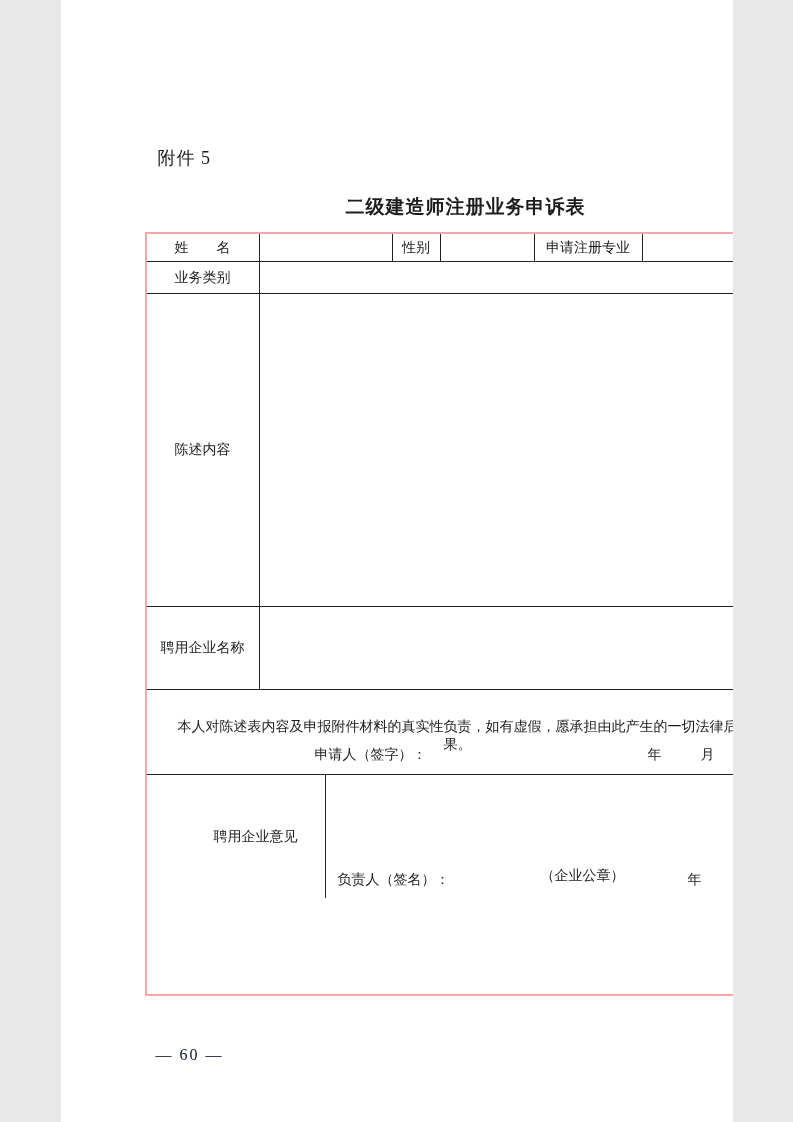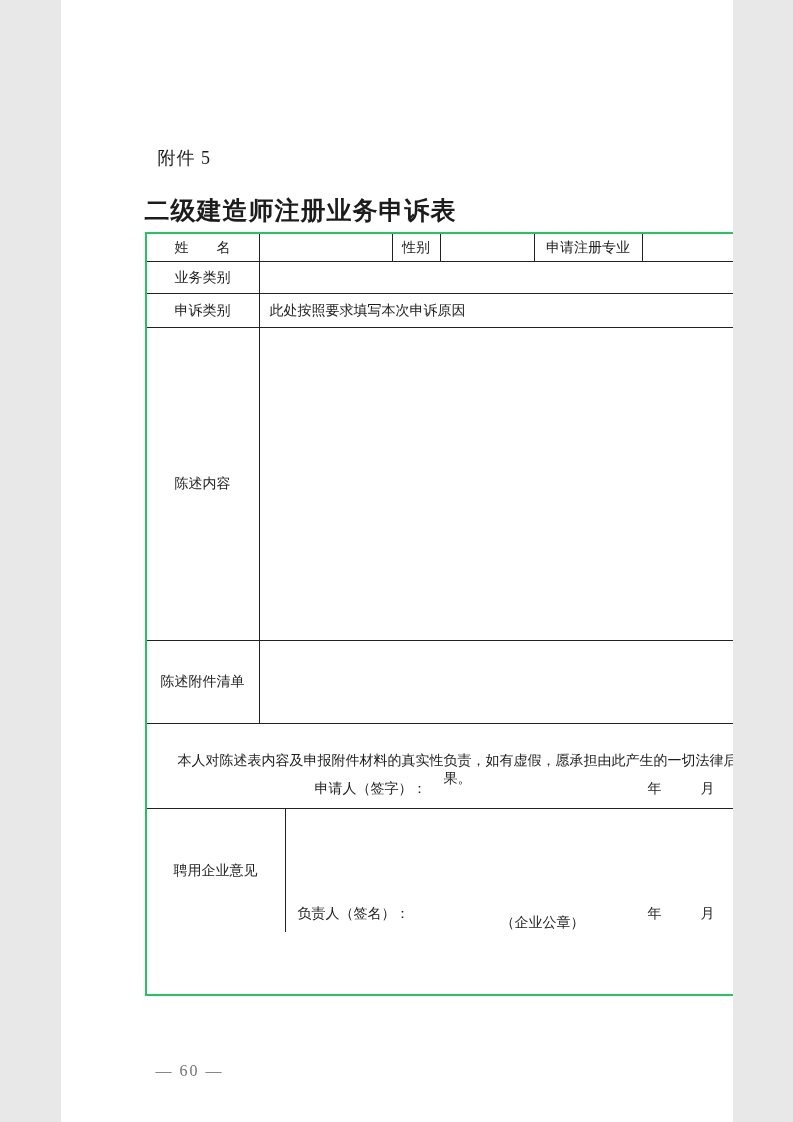--- a/index.html
+++ b/index.html
@@ -11,34 +11,34 @@
     background: #ffffff;
     font-family: "Liberation Serif", serif;
     color: #1c1c1c;
     overflow: hidden;
   }
   .attachment {
     position: absolute; left: 97px; top: 146px;
     font-size: 18px; letter-spacing: 1px;
   }
   .title {
-    position: absolute; left: 84px; top: 194px; width: 626px;
-    margin: 0; 
+    position: absolute; left: 92px; top: 194px; width: 626px;
+    margin: 0; text-align: center;
     font-family: "Liberation Sans", sans-serif;
-    font-size: 25px; font-weight: bold; letter-spacing: 1px;
+    font-size: 19px; font-weight: bold; letter-spacing: 1px;
   }
   .form-table {
     position: absolute; left: 84px; top: 232px;
     width: 626px; height: 764px;
-    border: 2px solid #22c55e;
+    border: 2px solid #fca5a5;
     display: flex; flex-direction: column;
     font-size: 14px;
   }
   .row { display: flex; border-bottom: 1px solid #222; }
-  .row:last-child { border-bottom: none; }
+  .row:last-child { border-bottom: none; padding-left: 40px; }
   .cell {
     border-right: 1px solid #222;
     display: flex; align-items: center;
     overflow: hidden;
   }
   .cell:last-child { border-right: none; }
   .cell.label { justify-content: center; text-align: center; padding: 0 2px; }
   .cell.value { justify-content: flex-start; padding: 0 10px; }
   
   .r1 { height: 28px; }
@@ -67,27 +67,27 @@
   .decl-text {
     position: absolute; left: 0; top: 28px; width: 100%;
     text-align: center; padding: 0 22px;
   }
   .decl-sign { position: absolute; left: 168px; top: 56px; }
   .date-y8 { position: absolute; left: 501px; top: 56px; }
   .date-m8 { position: absolute; left: 554px; top: 56px; }
   .date-d8 { position: absolute; left: 604px; top: 56px; }
   
   .resp-sign { position: absolute; left: 12px;  bottom: 9px; margin-top: 19px; }
-  .seal      { position: absolute; left: 215px; bottom: 0; }
+  .seal      { position: absolute; left: 215px; bottom: 13px; }
   .date-y9 { position: absolute; left: 362px; bottom: 9px; }
   .date-m9 { position: absolute; left: 415px; bottom: 9px; }
   .date-d9 { position: absolute; left: 465px; bottom: 9px; }
   .footer {
     position: absolute; left: 95px; top: 1046px;
-    font-size: 16px; letter-spacing: 2px; color: #737373; margin-top: 16px;
+    font-size: 16px; letter-spacing: 2px; color: #0f172a;
   }
 </style>
 </head>
 <body>
 
 <div class="page">
 
   <div class="attachment">附件 5</div>
 
   <h1 class="title">二级建造师注册业务申诉表</h1>
@@ -103,32 +103,28 @@
       <div class="cell value c-spec-v"></div>
     </div>
 
 
     <div class="row r3">
       <div class="cell label c-l">业务类别</div>
       <div class="cell value c-v"></div>
     </div>
 
 
-    <div class="row r5">
-      <div class="cell label c-l">申诉类别</div>
-      <div class="cell value c-v">此处按照要求填写本次申诉原因</div>
-    </div>
 
     <div class="row r6">
       <div class="cell label c-l">陈述内容</div>
       <div class="cell value c-v"></div>
     </div>
 
     <div class="row r7">
-      <div class="cell label c-l">陈述附件清单</div>
+      <div class="cell label c-l">聘用企业名称</div>
       <div class="cell value c-v"></div>
     </div>
 
     <div class="row r8">
       <div class="decl-text">本人对陈述表内容及申报附件材料的真实性负责，如有虚假，愿承担由此产生的一切法律后果。</div>
       <span class="decl-sign">申请人（签字）：</span>
       <span class="date-y8">年</span>
       <span class="date-m8">月</span>
       <span class="date-d8">日</span>
     </div>

